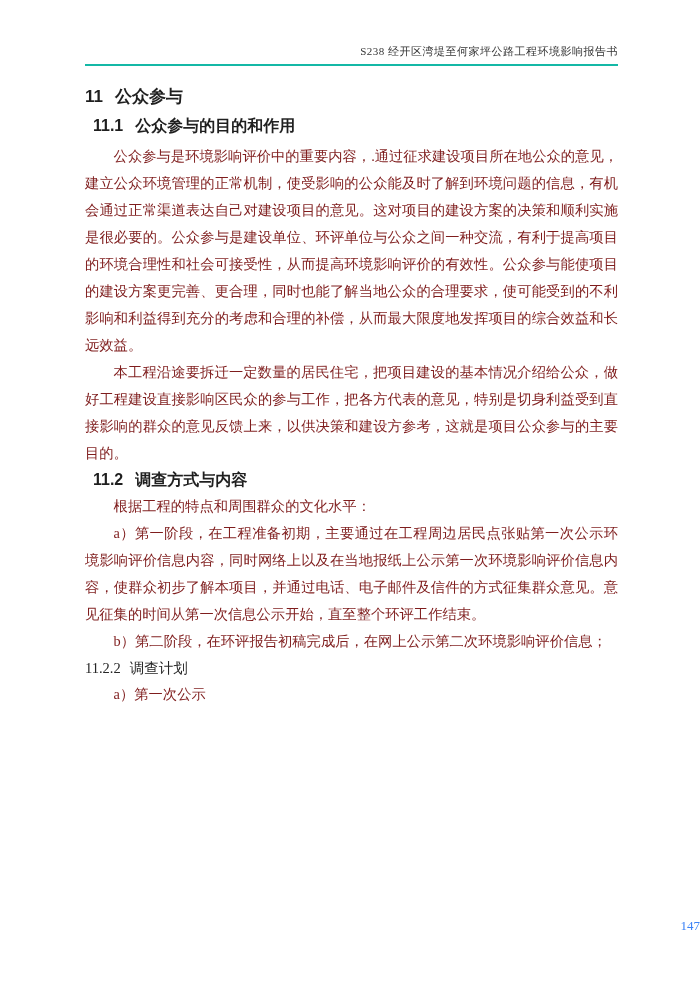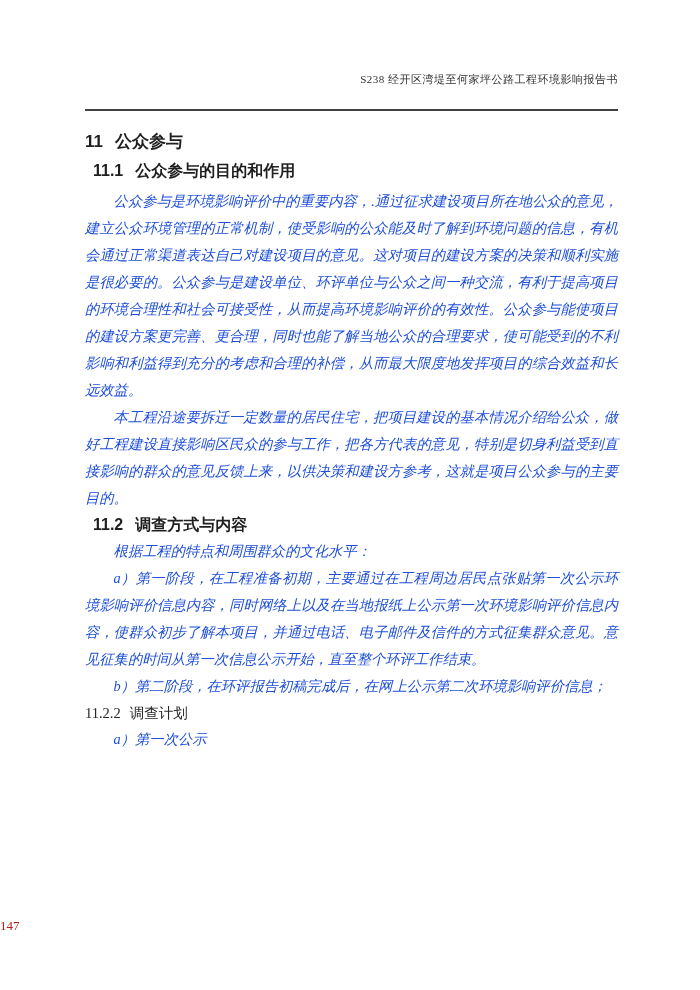--- a/index.html
+++ b/index.html
@@ -20,23 +20,22 @@
     position: absolute;
     left: 85px;
     top: 44px;
     width: 533px;
   }
   .running-header {
     text-align: right;
     font-size: 11px;
     letter-spacing: 0.5px;
     color: #333333;
-    padding-bottom: 22px;
-    border-bottom: 2px solid #404040;
-    margin-top: 28px;
+    padding-bottom: 5px;
+    border-bottom: 2px solid #14b8a6;
   }
   .h1 {
     margin: 20px 0 0 0;
     font-family: "Liberation Sans", "DejaVu Sans", sans-serif;
     font-size: 17px;
     font-weight: bold;
     line-height: 22px;
     color: #1f1f1f;
   }
   .h2 {
@@ -58,32 +57,31 @@
   }
   .h1 .num, .h2 .num { margin-right: 12px; }
   .h3 .num { margin-right: 9px; }
   .para {
     margin: 0;
     font-size: 14.3px;
     line-height: 27px;
     text-align: justify;
     text-justify: inter-ideograph;
     text-indent: 2em;
-    color: #1d4ed8;
-    font-style: italic;
+    color: #7f1d1d;
   }
   .para.mt6 { margin-top: 6px; }
   .footer {
     position: absolute;
     left: 0;
     right: 0;
     bottom: 56px;
-    text-align: left;
+    text-align: right;
     font-size: 13px;
-    color: #b91c1c;
+    color: #3b82f6;
   }
 </style>
 </head>
 <body>
 
 <div class="page">
   <div class="content">
 
     <div class="running-header">
       <span>S238 经开区湾堤至何家坪公路工程环境影响报告书</span>

